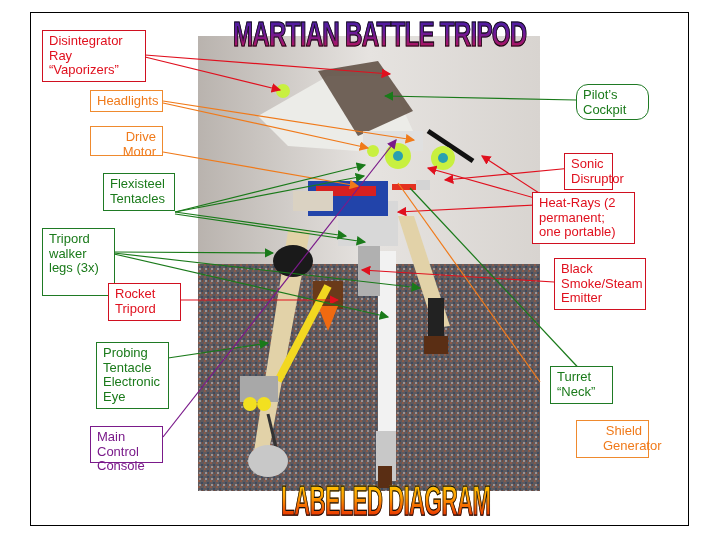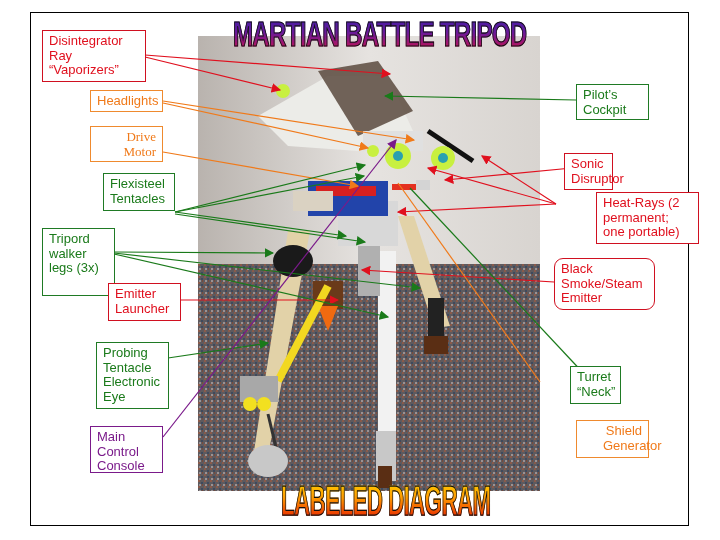--- a/index.html
+++ b/index.html
@@ -134,24 +134,24 @@
     <line x1="168" y1="358" x2="268" y2="343" marker-end="url(#ar-gr)"></line>
     <line x1="586" y1="376" x2="410" y2="188"></line>
   </g>
   <g stroke="#7a1a8a" stroke-width="1.2" fill="none">
     <line x1="163" y1="437" x2="396" y2="140" marker-end="url(#ar-pu)"></line>
   </g>
 </svg>
 
 <div class="label red" style="left:42px; top:30px; width:104px; height:52px;">Disintegrator Ray “Vaporizers”</div>
 <div class="label orange" style="left:90px; top:90px; width:73px; height:22px;">Headlights</div>
-<div class="label orange" style="left:90px; top:126px; width:73px; height:36px;font-family:Liberation Serif, serif;">Drive Motor</div>
+<div class="label orange" style="left:90px; top:126px; width:73px; height:30px;">Drive Motor</div>
 <div class="label green" style="left:103px; top:173px; width:72px; height:38px;">Flexisteel Tentacles</div>
 <div class="label green" style="left:42px; top:228px; width:73px; height:68px;">Tripord walker legs (3x)</div>
-<div class="label red" style="left:108px; top:283px; width:73px; height:38px;">Emitter Launcher</div>
+<div class="label red" style="left:108px; top:283px; width:73px; height:38px;">Rocket Tripord</div>
 <div class="label green" style="left:96px; top:342px; width:73px; height:67px;">Probing Tentacle Electronic Eye</div>
-<div class="label purple" style="left:90px; top:426px; width:73px; height:47px;">Main Control Console</div>
-<div class="label green" style="left:576px; top:84px; width:73px; height:36px;">Pilot’s Cockpit</div>
+<div class="label purple" style="left:90px; top:426px; width:73px; height:37px;">Main Control Console</div>
+<div class="label green" style="left:576px; top:84px; width:73px; height:36px;border-radius:12px;">Pilot’s Cockpit</div>
 <div class="label red" style="left:564px; top:145px; width:49px; height:37px;margin-top:8px;">Sonic Disruptor</div>
-<div class="label red" style="left:596px; top:192px; width:103px; height:52px;">Heat-Rays (2 permanent; one portable)</div>
-<div class="label red" style="left:554px; top:258px; width:101px; height:52px;border-radius:9px;">Black Smoke/Steam Emitter</div>
-<div class="label green" style="left:570px; top:366px; width:51px; height:38px;">Turret “Neck”</div>
+<div class="label red" style="left:532px; top:192px; width:103px; height:52px;">Heat-Rays (2 permanent; one portable)</div>
+<div class="label red" style="left:554px; top:258px; width:92px; height:52px;">Black Smoke/Steam Emitter</div>
+<div class="label green" style="left:550px; top:366px; width:63px; height:38px;">Turret “Neck”</div>
 <div class="label orange" style="left:576px; top:420px; width:73px; height:38px;padding-left:26px;">Shield Generator</div>
 
 </body></html>

